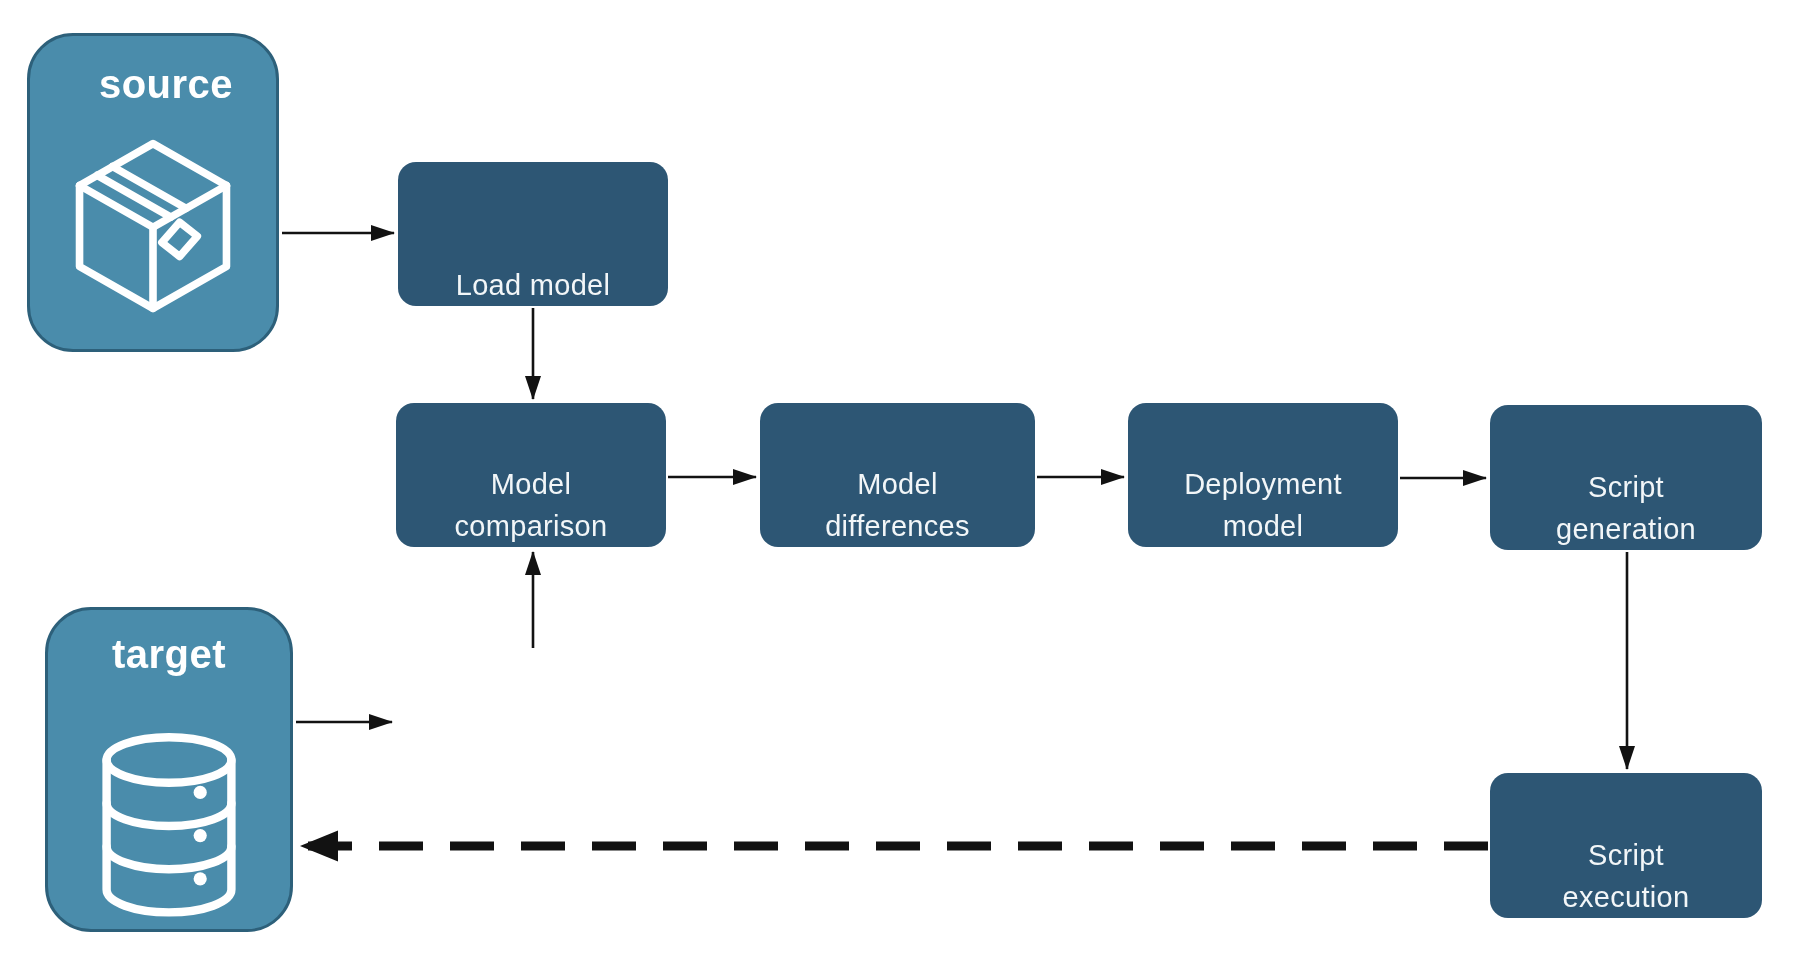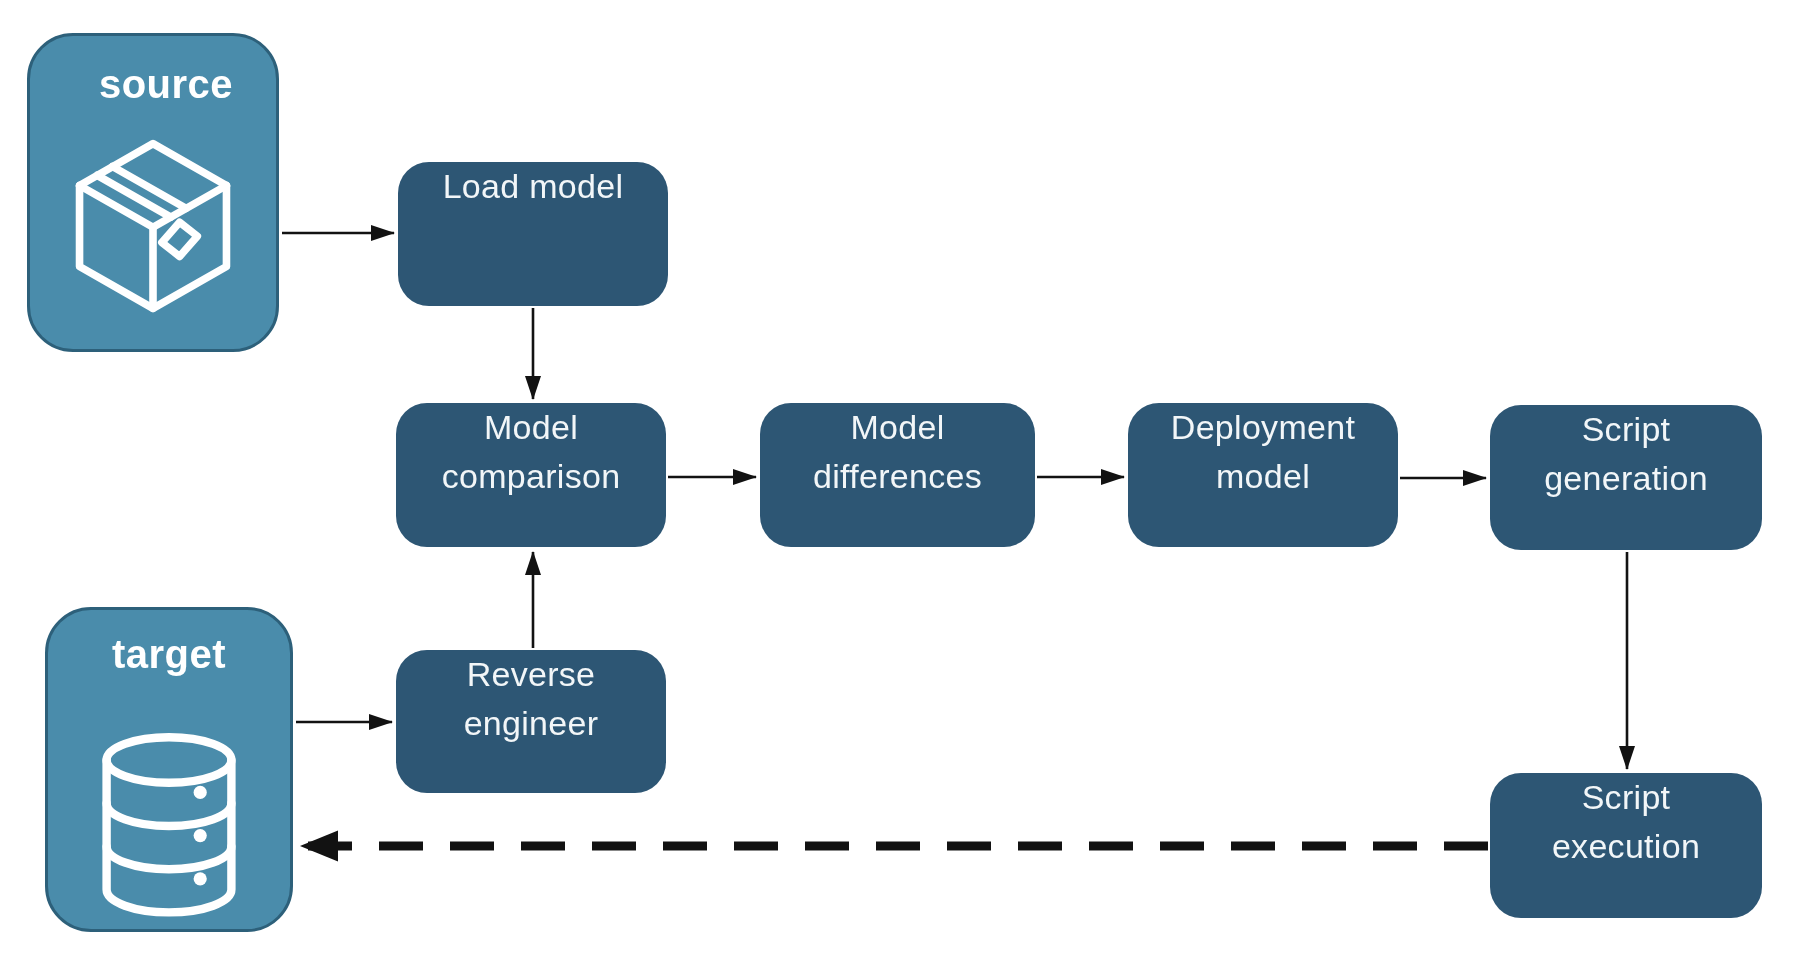--- a/index.html
+++ b/index.html
@@ -9,27 +9,27 @@
     height: 959px;
     background: #ffffff;
     font-family: "Liberation Sans", sans-serif;
     overflow: hidden;
   }
   
   .node {
     position: absolute;
     box-sizing: border-box;
     background: var(--node-fill, #2d5674);
-    border-radius: 31px;
+    border-radius: 18px;
     display: flex;
-    align-items: flex-start;
+    align-items: flex-end;
     justify-content: center;
     text-align: center;
     color: var(--node-text, #f2f6f8);
-    font-size: 34px;
+    font-size: 29px;
     line-height: 1.45;
     white-space: pre-line;
     letter-spacing: 0.3px;
   }
   
   .endpoint {
     position: absolute;
     box-sizing: border-box;
     background: var(--endpoint-fill, #4a8cab);
     border: 3px solid var(--endpoint-border, #2d607a);
@@ -133,23 +133,19 @@
   <div class="node" style="left:1128px; top:403px; width:270px; height:144px;">
     <span>Deployment
 model</span>
   </div>
 
   <div class="node" style="left:1490px; top:405px; width:272px; height:145px;">
     <span>Script
 generation</span>
   </div>
 
-  <div class="node" style="left:396px; top:650px; width:270px; height:143px;">
-    <span>Reverse
-engineer</span>
-  </div>
 
   <div class="node" style="left:1490px; top:773px; width:272px; height:145px;">
     <span>Script
 execution</span>
   </div>
 
 </div>
 
 </body></html>

